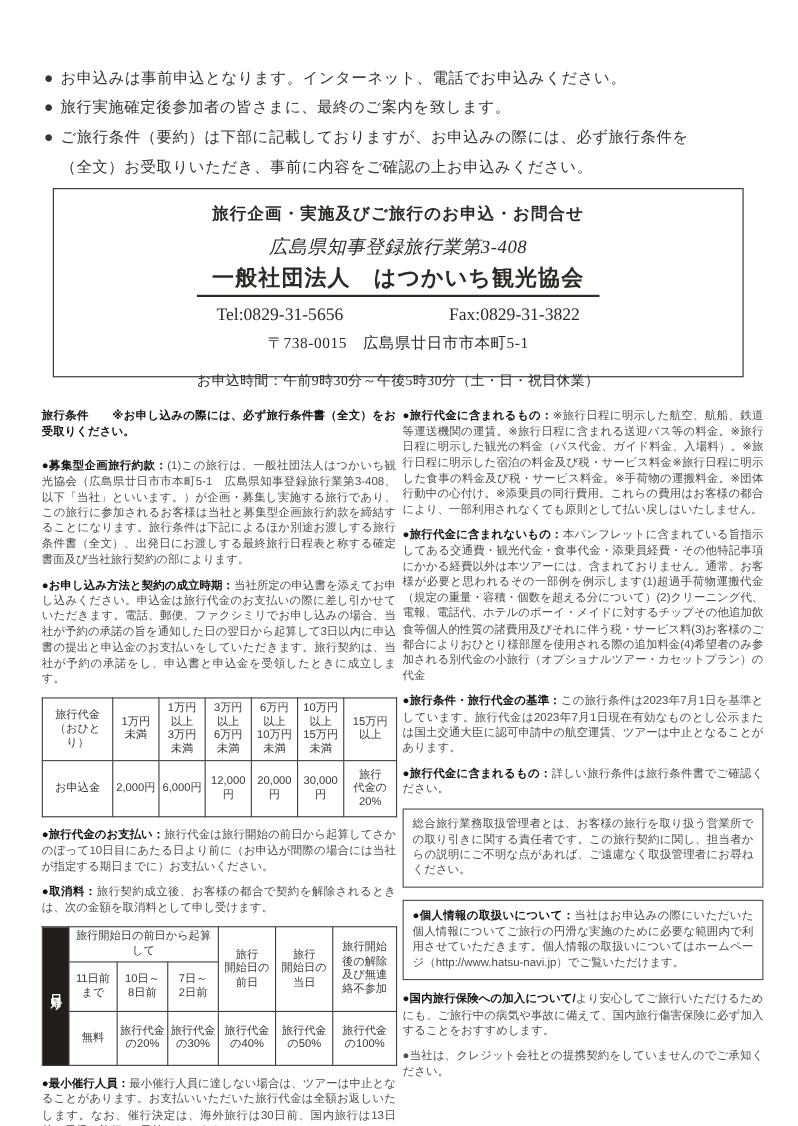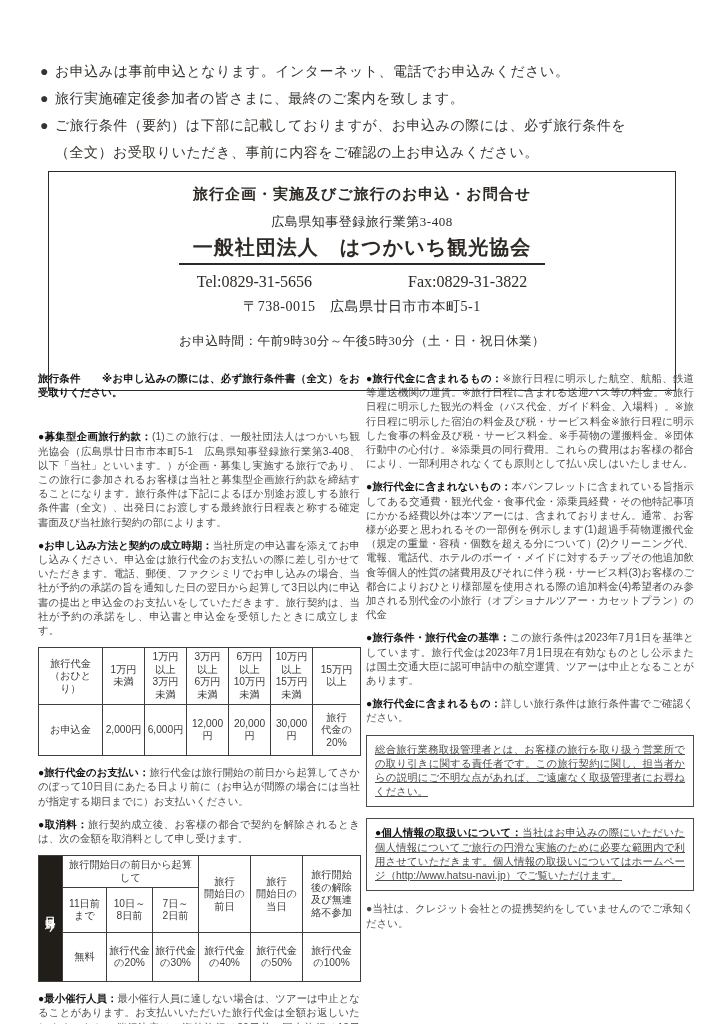--- a/index.html
+++ b/index.html
@@ -11,46 +11,46 @@
   
   .intro{
     position:absolute;left:40px;top:58px;width:650px;
     font-family:"Liberation Serif","DejaVu Serif",serif;
     font-size:14px;line-height:27px;color:#37332f;letter-spacing:0.5px;
   }
   .intro .line{display:flex;}
   .intro .bullet{display:inline-block;width:15px;flex:0 0 15px;}
   
   .contact-box{
-    position:absolute;left:48px;top:171px;width:628px;height:220px;
+    position:absolute;left:48px;top:171px;width:628px;height:172px;
     border:1.5px solid #2e2a26;box-sizing:border-box;text-align:center;
     font-family:"Liberation Serif","DejaVu Serif",serif;color:#2e2a26;
   }
   .cb-title{margin-top:13px;font-size:15px;font-weight:bold;letter-spacing:1px;}
-  .cb-license{margin-top:9px;font-size:13px;letter-spacing:0.5px;}
+  .cb-license{margin-top:9px;font-size:17px;letter-spacing:0.5px;font-style:italic;}
   .cb-org-wrap{margin-top:3px;}
   .cb-org{
     display:inline-block;font-size:20px;font-weight:bold;letter-spacing:1px;
     border-bottom:2px solid #2e2a26;padding:0 14px 2px;
   }
   .cb-telfax{margin-top:8px;font-size:16px;}
   .cb-telfax .tel{margin-right:92px;}
   .cb-addr{margin-top:7px;font-size:14px;letter-spacing:0.5px;}
   .cb-hours{margin-top:17px;font-size:12.5px;letter-spacing:0.5px;}
   .cb-mgr{margin-top:7px;font-size:11.5px;letter-spacing:1px;}
   
   .col{
     position:absolute;top:372px;font-size:10.4px;line-height:14.2px;
     text-align:justify;color:#4c4c4c;
   }
   .col-left{left:38px;width:322px;}
   .col-right{left:366px;width:328px;}
   .col p{margin:0 0 9px;}
   .col b{color:#141414;margin-top:12px;}
-  .col .title{font-weight:bold;color:#141414;margin-bottom:30px;}
+  .col .title{font-weight:bold;color:#141414;margin-bottom:17px;}
   
   table{border-collapse:collapse;width:100%;margin:2px 0 10px;table-layout:fixed;}
   td{
     border:1px solid #3e3e3e;text-align:center;vertical-align:middle;
     padding:3px 1px;line-height:12.5px;white-space:pre-line;
     font-size:10.2px;color:#3a3a3a;
   }
   .black-cell{
     background:#211d18;color:#ffffff;
     writing-mode:vertical-rl;text-orientation:upright;
@@ -58,21 +58,20 @@
   }
   .fee-head td{height:50px;}
   .fee-val td{height:44px;}
   .cx-r1 td{height:16px;}
   .cx-r2 td{height:38px;}
   .cx-r3 td{height:42px;}
   
   .note-box{
     border:1px solid #4a4a4a;padding:7px 8px;margin:0 0 11px;
     box-sizing:border-box;
-    text-decoration:underline;
   }
   .note-box p{margin:0;}
 </style>
 </head>
 <body>
 
 <div class="intro">
   <div class="line">
     <span class="bullet">●</span>
     <span>お申込みは事前申込となります。インターネット、電話でお申込みください。</span>
@@ -227,15 +226,16 @@
   <p><b>●旅行代金に含まれるもの：</b><span>詳しい旅行条件は旅行条件書でご確認ください。</span></p>
 
   <div class="note-box">
     <p>総合旅行業務取扱管理者とは、お客様の旅行を取り扱う営業所での取り引きに関する責任者です。この旅行契約に関し、担当者からの説明にご不明な点があれば、ご遠慮なく取扱管理者にお尋ねください。</p>
   </div>
 
   <div class="note-box">
     <p><b>●個人情報の取扱いについて：</b><span>当社はお申込みの際にいただいた個人情報についてご旅行の円滑な実施のために必要な範囲内で利用させていただきます。個人情報の取扱いについてはホームページ（http://www.hatsu-navi.jp）でご覧いただけます。</span></p>
   </div>
 
+  <p><b>●国内旅行保険への加入について/</b><span>より安心してご旅行いただけるためにも、ご旅行中の病気や事故に備えて、国内旅行傷害保険に必ず加入することをおすすめします。</span></p>
 
   <p><span>●当社は、クレジット会社との提携契約をしていませんのでご承知ください。</span></p>
 </div>
 
 </body></html>

